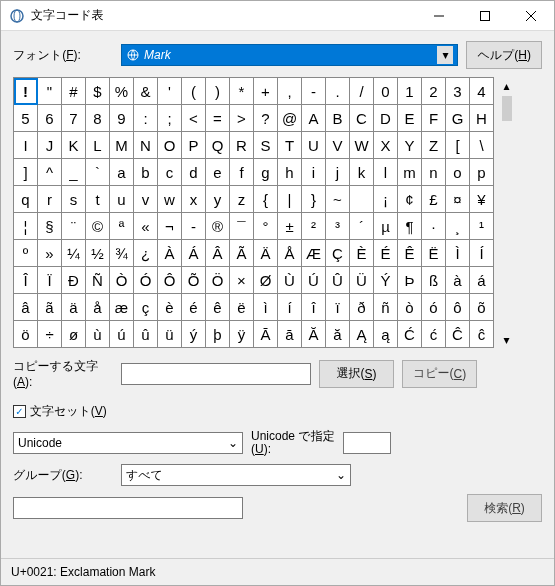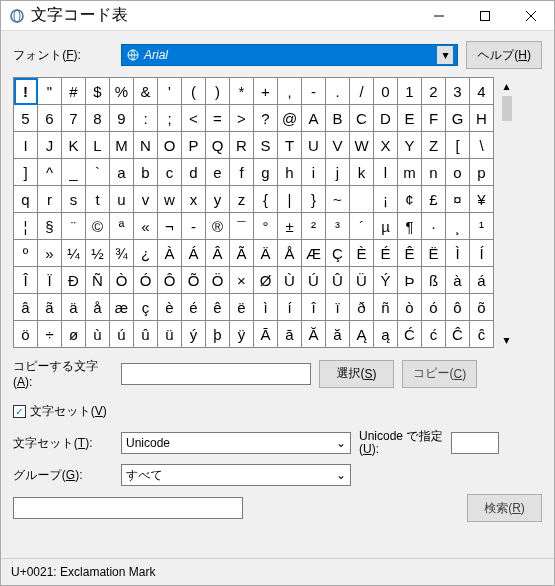--- a/index.html
+++ b/index.html
@@ -1,19 +1,19 @@
 <!DOCTYPE html>
 <html><head>
 <meta charset="utf-8">
 <style>
 *{box-sizing:border-box;margin:0;padding:0;font-family:"Yu Gothic UI","Meiryo",sans-serif;font-size:12px}
 body{background:#f0f0f0;width:555px;height:586px;border:1px solid #aaa;display:flex;flex-direction:column;overflow:hidden}
 .titlebar{height:30px;background:#fff;display:flex;align-items:center;padding-left:8px;border-bottom:1px solid #ddd}
 .title-icon{width:16px;height:16px;margin-right:6px}
-.title-text{flex:1;color:#000;font-size:16px}
+.title-text{flex:1;color:#000;font-size:12px}
 .winbtn{width:46px;height:30px;display:flex;align-items:center;justify-content:center}
 .content{padding:10px 12px 0 12px;flex:1;display:flex;flex-direction:column}
 .row{display:flex;align-items:center;margin-bottom:8px;gap:8px}
 .lbl{width:100px;color:#000}
 .underline{text-decoration:underline}
 .font-select{flex:1;height:22px;background:#0078d7;color:#fff;border:1px solid #0062ab;display:flex;align-items:center;padding-left:4px;position:relative}
 .font-select .fi{margin-right:4px}
 .font-select .arrow{margin-left:auto;margin-right:4px;color:#000;background:#e1e1e1;width:16px;height:18px;display:flex;align-items:center;justify-content:center}
 .btn{height:22px;padding:13px 10px;background:#e1e1e1;border:1px solid #adadad;display:flex;align-items:center;justify-content:center;min-width:75px}
 .btn.disabled{color:#404040}
@@ -63,21 +63,21 @@
 
 <div class="content">
 
   <div class="row">
     <span class="lbl"><span>フォント(</span><span class="underline">F</span><span>):</span></span>
     <div class="font-select">
       <svg class="fi" width="14" height="14">
           <circle cx="7" cy="7" r="5" fill="none" stroke="#fff"></circle>
           <path d="M2 7h10M7 2c2 3 2 7 0 10M7 2c-2 3-2 7 0 10" stroke="#fff" fill="none"></path>
         </svg>
-      <span style="font-style:italic">Arial</span>
+      <span style="font-style:italic">Mark</span>
       <span class="arrow">▾</span>
     </div>
     <div class="btn">
         <span>ヘルプ(</span>
         <span class="underline">H</span>
         <span>)</span>
       </div>
   </div>
 
   <div class="grid-wrap">
@@ -305,21 +305,20 @@
         <span>)</span>
       </div>
   </div>
 
   <div class="chk">
     <div class="chkbox">✓</div>
     <span><span>文字セット(</span><span class="underline">V</span><span>)</span></span>
   </div>
 
   <div class="row">
-    <span class="lbl"><span>文字セット(</span><span class="underline">T</span><span>):</span></span>
     <div class="dd" style="width:230px">
         <span>Unicode</span>
         <span class="arrw">⌄</span>
       </div>
     <span style="white-space:pre-line;line-height:1.1"><span>Unicode で指定
 (</span><span class="underline">U</span><span>):</span></span>
     <input class="small-input" style="">
   </div>
 
   <div class="row">

